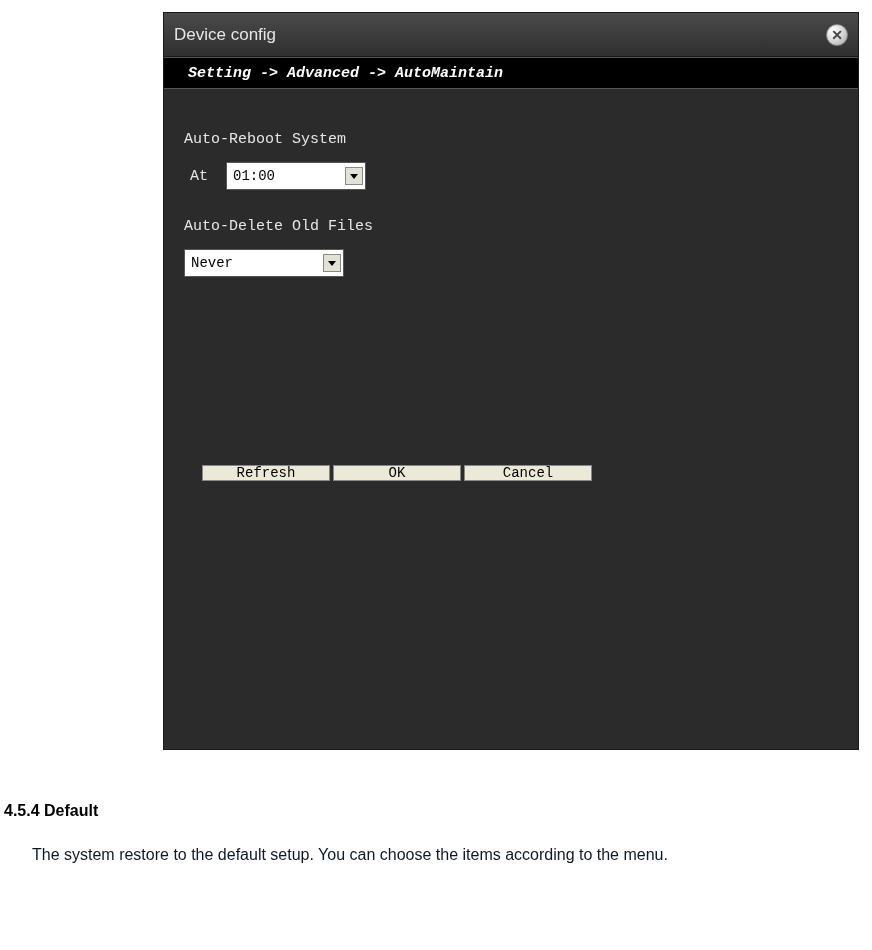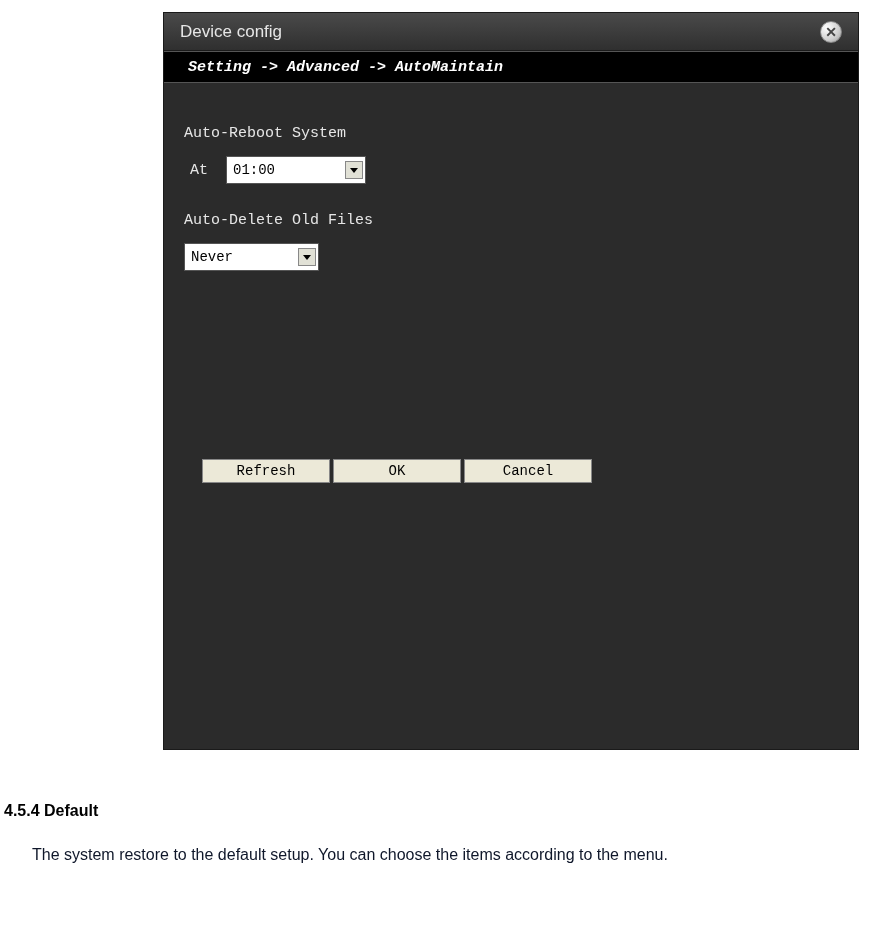--- a/index.html
+++ b/index.html
@@ -17,26 +17,26 @@
   .dialog-outer {
     margin-left: 163px;
     margin-top: 12px;
     width: 696px;
     height: 738px;
     background: #2b2b2b;
     border: 1px solid #1a1a1a;
     position: relative;
   }
   .title-bar {
-    height: 38px;
+    height: 44px;
     background: linear-gradient(#4a4a4a, #2f2f2f);
     display: flex;
     align-items: center;
     justify-content: space-between;
-    padding: 0 16px;
+    padding: 0 10px;
     border-bottom: 1px solid #1a1a1a;
   }
   .title-text {
     color: #e6e6e6;
     font-size: 17px;
     font-family: Tahoma, Arial, sans-serif;
   }
   .close-btn {
     width: 22px;
     height: 22px;
@@ -105,35 +105,35 @@
     justify-content: center;
   }
   .combo .arrow::after {
     content: "";
     border-left: 4px solid transparent;
     border-right: 4px solid transparent;
     border-top: 5px solid #000;
   }
   .combo.day { width: 140px; }
   .combo.time { width: 140px; }
-  .combo.never { width: 135px; }
+  .combo.never { width: 160px; }
   .at-label {
     color: #e6e6e6;
     padding: 0 6px;
     font-family: "Courier New", monospace;
   }
   .button-row {
     display: flex;
     gap: 3px;
     margin-top: 188px;
     margin-left: 18px;
   }
   .btn {
     width: 128px;
-    height: 24px;
+    height: 16px;
     background: #ece9d8;
     border: 1px solid #888;
     color: #000;
     font-family: "Courier New", monospace;
     font-size: 14px;
     display: flex;
     align-items: center;
     justify-content: center;
     cursor: pointer;
   }

